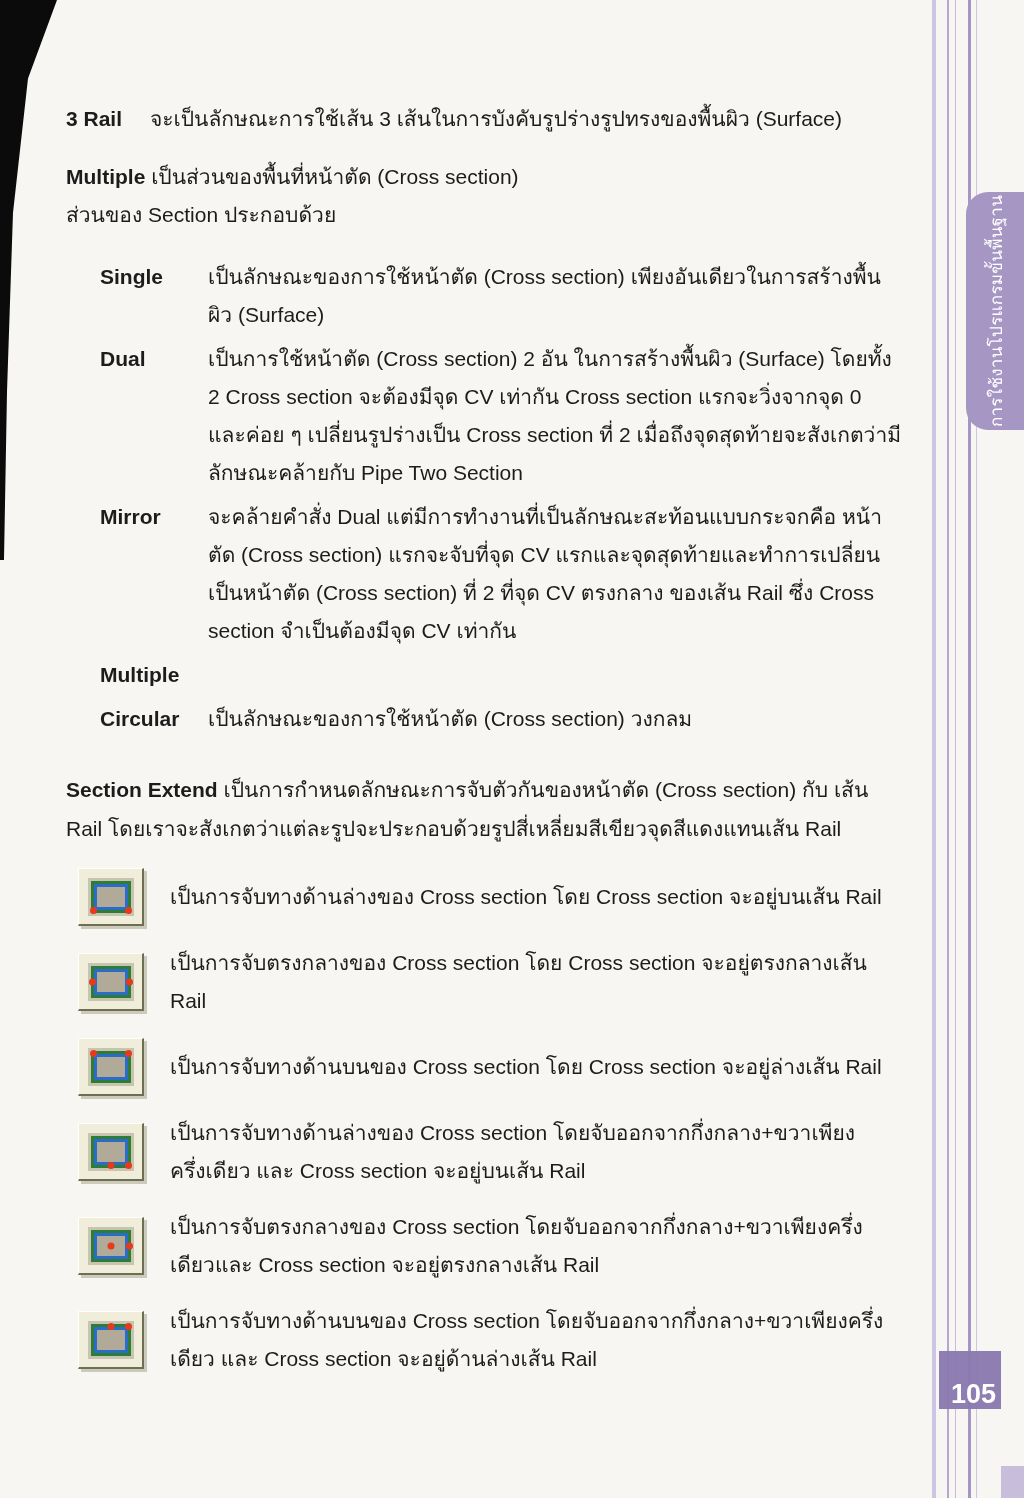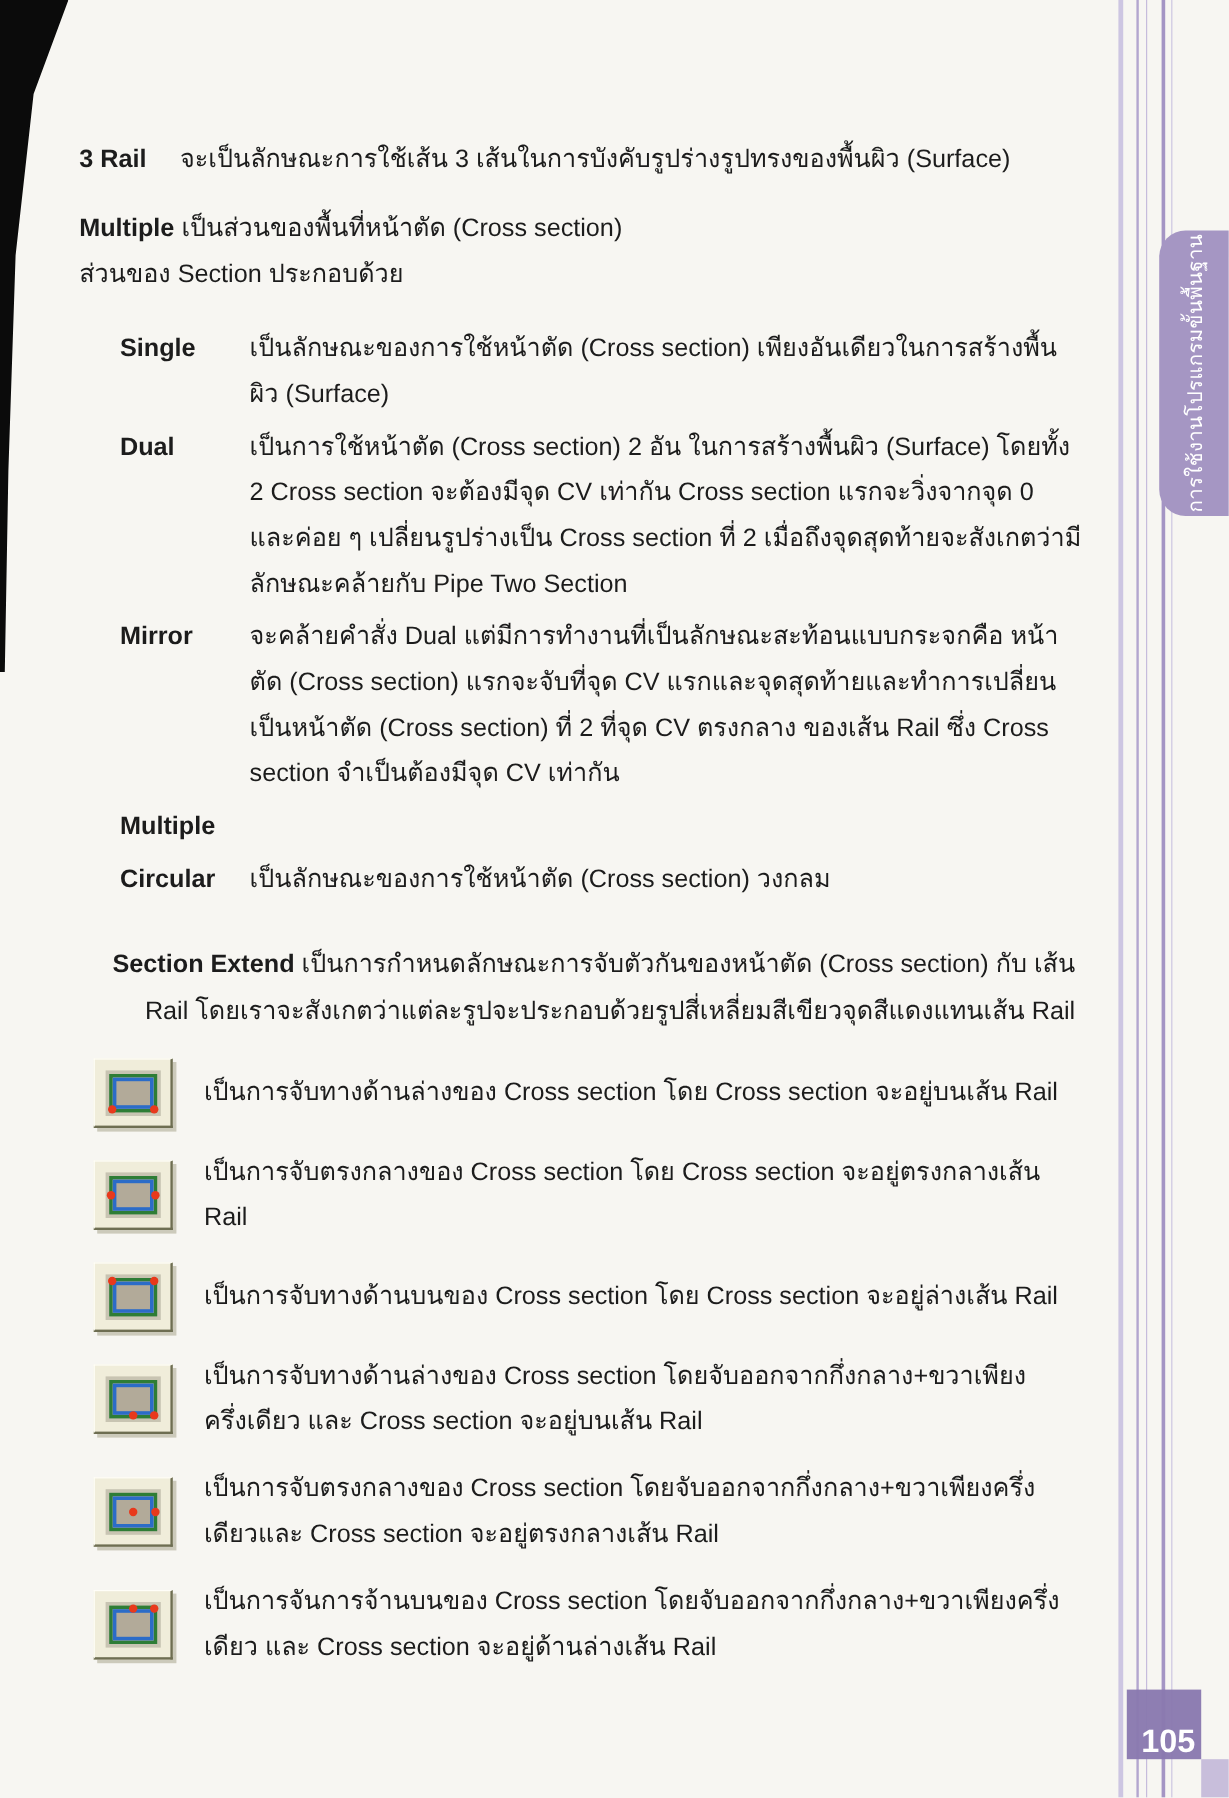--- a/index.html
+++ b/index.html
@@ -35,44 +35,44 @@
     background:#a596c3; border-radius:22px 0 0 22px; z-index:5;
   }
   .side-tab-label {
     position:absolute; top:50%; left:50%;
     transform:translate(-50%,-50%) rotate(-90deg);
     white-space:nowrap; color:#ffffff; font-size:17px; letter-spacing:.3px;
   }
 
   
   .page-square {
-    position:absolute; left:939px; top:1408px; width:62px; height:58px;
+    position:absolute; left:939px; top:1351px; width:62px; height:58px;
     background:rgba(137,121,175,.96); z-index:3;
     display:flex; align-items:flex-end; justify-content:flex-end;
     padding:2px 5px 1px 2px;
   }
   .page-number { color:#ffffff; font-weight:bold; font-size:27px; line-height:1; }
   .corner-block {
     position:absolute; left:1001px; top:1466px; right:0; bottom:0;
     background:#c8bedb; z-index:2;
   }
 
   
-  .content { position:absolute; left:66px; top:114px; width:840px; z-index:2; }
+  .content { position:absolute; left:66px; top:100px; width:840px; z-index:2; }
   p { line-height:38px; }
   b { font-weight:bold; }
   .p1 .gap { display:inline-block; width:28px; }
   .p2 { margin-top:20px; }
 
   .defs { margin-top:24px; }
   .def-row { display:flex; margin-bottom:6px; }
   .term { flex:0 0 142px; padding-left:34px; font-weight:bold; line-height:38px; }
   .def  { flex:1; line-height:38px; max-width:694px; }
 
-  .extend-p { margin-top:32px; line-height:39px; max-width:830px;text-align:right; }
+  .extend-p { margin-top:32px; line-height:39px; max-width:830px; }
 
   
   .rows { margin-top:20px; }
   .row { display:flex; align-items:center; margin-bottom:18px; }
   .icon-wrap { flex:0 0 104px; padding-left:12px; }
   .row-text { flex:1; line-height:38px; max-width:720px; }
 
   .btn {
     width:66px; height:58px; background:#f0edda;
     border-top:1px solid #fffef8; border-left:1px solid #fffef8;
@@ -241,17 +241,17 @@
           <div class="btn">
         <div class="mini">
               <div class="g">
                 <div class="b"></div>
                 <span class="dot top-center"></span>
                 <span class="dot top-right"></span>
               </div>
             </div>
       </div>
         </div>
-      <div class="row-text">เป็นการจันการจ้านบนของ Cross section โดยจับออกจากกึ่งกลาง+ขวาเพียงครึ่งเดียว และ Cross section จะอยู่ด้านล่างเส้น Rail</div>
+      <div class="row-text">เป็นการจับทางด้านบนของ Cross section โดยจับออกจากกึ่งกลาง+ขวาเพียงครึ่งเดียว และ Cross section จะอยู่ด้านล่างเส้น Rail</div>
     </div>
 
   </div>
 </div>
 
 </body></html>

